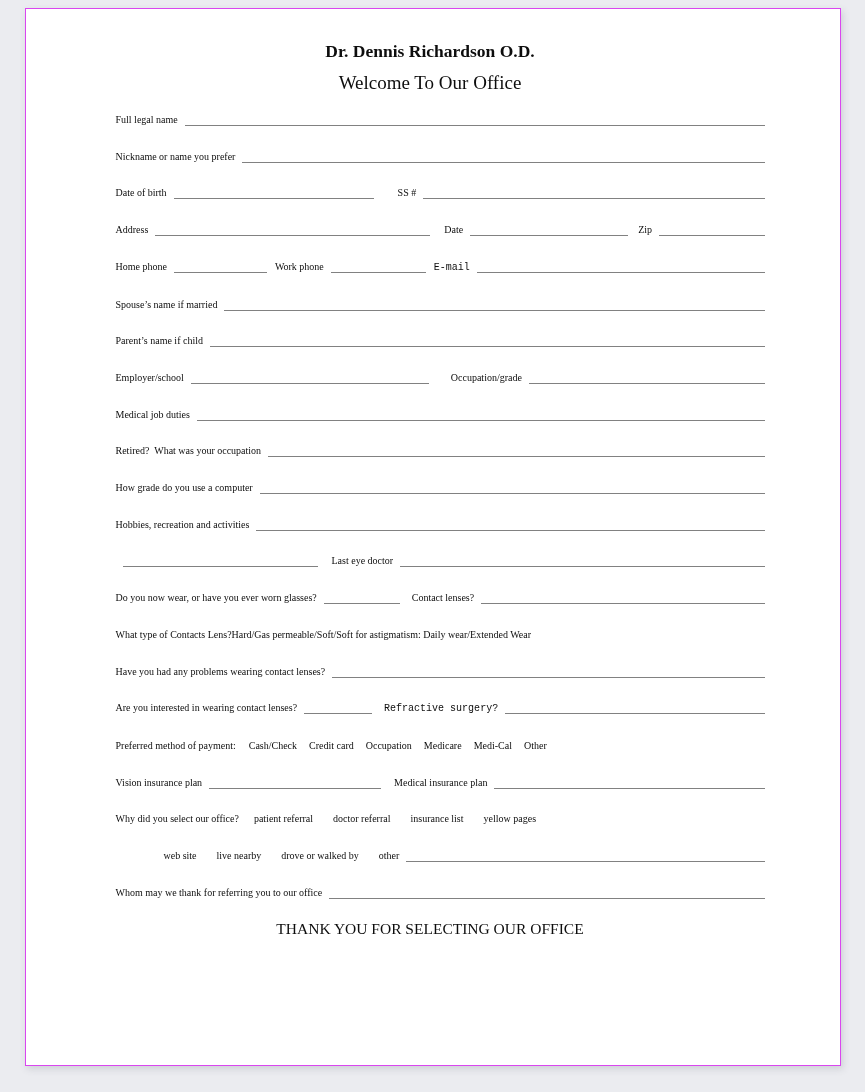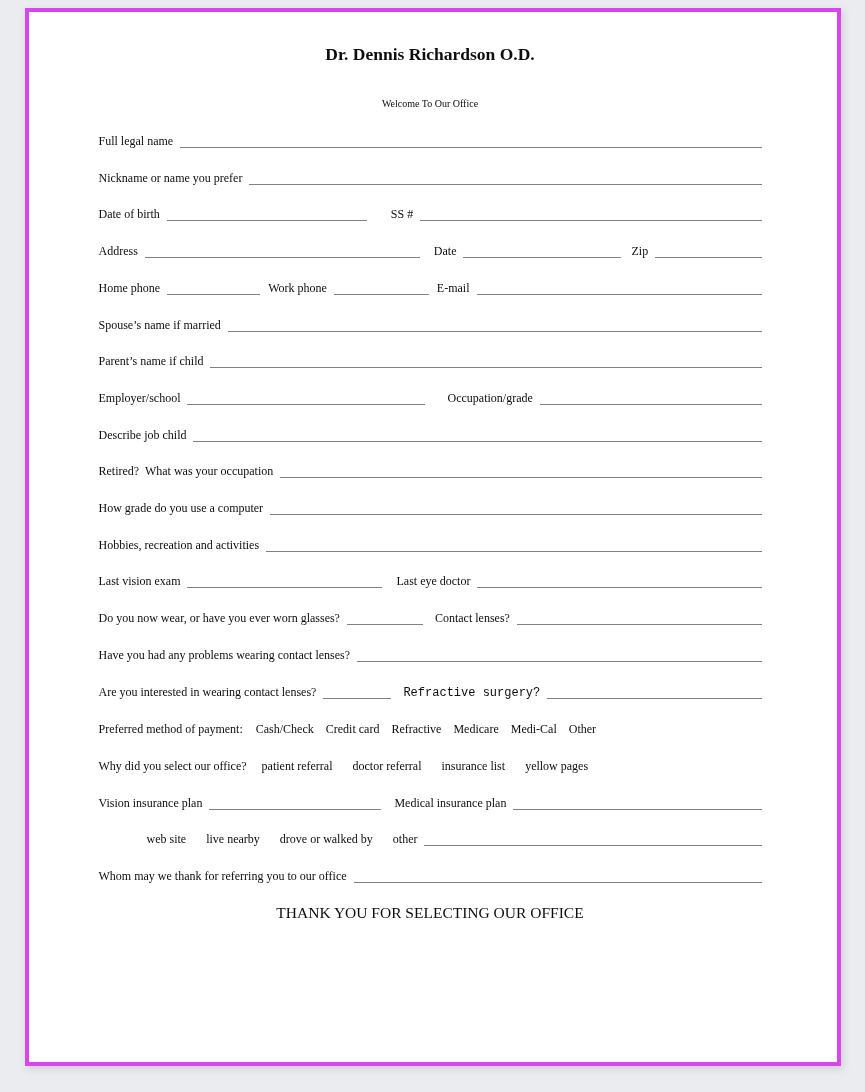--- a/index.html
+++ b/index.html
@@ -10,46 +10,47 @@
     color: #0d0d0d;
   }
   body { min-width: 865px; min-height: 1092px; }
 
   .page {
     width: 816px;
     height: 1058px;
     box-sizing: border-box;
     background: #ffffff;
     margin: 8px auto 26px;
-    border: 4px solid #d946ef;
+    border: 1px solid #d946ef;
     box-shadow: 2px 3px 7px rgba(80, 84, 100, 0.18);
     padding: 30px 75px 40px 70px;
     overflow: hidden;
   }
 
   .doc-title {
     text-align: center;
     font-size: 17.5px;
     font-weight: bold;
     line-height: 24px;
   }
   .doc-subtitle {
     text-align: center;
-    font-size: 10px;
+    font-size: 19px;
     line-height: 22px;
-    margin-top: 27px;
+    margin-top: 9px;
   }
 
   .rows { margin-top: 8px; }
 
   .row {
     display: flex;
     align-items: baseline;
-    font-size: 12px;
+    font-size: 10px;
     line-height: 36.7px;
+    margin-left: 20px;
   }
   .label, .option {
     flex: 0 0 auto;
     white-space: pre;
   }
   .option { margin-left: 12px; }
 
   .blank {
     flex: 0 0 auto;
     height: 0;
@@ -92,96 +93,98 @@
         <span class="label" style="margin-left: 14px;">Date</span>
         <span class="blank" style="width: 158px;"></span>
         <span class="label" style="margin-left: 10px;">Zip</span>
         <span class="blank grow"></span>
       </div>
       <div class="row">
         <span class="label">Home phone</span>
         <span class="blank" style="width: 93px;"></span>
         <span class="label" style="margin-left: 8px;">Work phone</span>
         <span class="blank" style="width: 95px;"></span>
-        <span class="label" style="margin-left: 8px;">E-mail</span>
+        <span class="label" style="margin-left: 8px; font-family: Liberation Mono, monospace;">E-mail</span>
         <span class="blank grow"></span>
       </div>
       <div class="row">
         <span class="label">Spouse’s name if married</span>
         <span class="blank grow"></span>
       </div>
       <div class="row">
         <span class="label">Parent’s name if child</span>
         <span class="blank grow"></span>
       </div>
       <div class="row">
         <span class="label">Employer/school</span>
         <span class="blank" style="width: 238px;"></span>
         <span class="label" style="margin-left: 22px;">Occupation/grade</span>
         <span class="blank grow"></span>
       </div>
       <div class="row">
-        <span class="label">Describe job child</span>
+        <span class="label">Medical job duties</span>
         <span class="blank grow"></span>
       </div>
       <div class="row">
         <span class="label">Retired?  What was your occupation</span>
         <span class="blank grow"></span>
       </div>
       <div class="row">
         <span class="label">How grade do you use a computer</span>
         <span class="blank grow"></span>
       </div>
       <div class="row">
         <span class="label">Hobbies, recreation and activities</span>
         <span class="blank grow"></span>
       </div>
       <div class="row">
-        <span class="label">Last vision exam</span>
         <span class="blank" style="width: 195px;"></span>
         <span class="label" style="margin-left: 14px;">Last eye doctor</span>
         <span class="blank grow"></span>
       </div>
       <div class="row">
         <span class="label">Do you now wear, or have you ever worn glasses?</span>
         <span class="blank" style="width: 76px;"></span>
         <span class="label" style="margin-left: 12px; text-align: center;">Contact lenses?</span>
         <span class="blank grow"></span>
+      </div>
+      <div class="row">
+        <span class="label">What type of Contacts Lens?Hard/Gas permeable/Soft/Soft for astigmatism: Daily wear/Extended Wear</span>
       </div>
       <div class="row">
         <span class="label">Have you had any problems wearing contact lenses?</span>
         <span class="blank grow"></span>
       </div>
       <div class="row">
         <span class="label">Are you interested in wearing contact lenses?</span>
         <span class="blank" style="width: 68px;"></span>
         <span class="label" style="margin-left: 12px; font-family: Liberation Mono, monospace;">Refractive surgery?</span>
         <span class="blank grow"></span>
       </div>
       <div class="row">
         <span class="label">Preferred method of payment:</span>
         <span class="option" style="margin-left: 13px;">Cash/Check</span>
         <span class="option">Credit card</span>
-        <span class="option">Refractive</span>
+        <span class="option">Occupation</span>
         <span class="option">Medicare</span>
         <span class="option">Medi-Cal</span>
         <span class="option">Other</span>
+      </div>
+      <div class="row">
+        <span class="label">Vision insurance plan</span>
+        <span class="blank" style="width: 172px;"></span>
+        <span class="label" style="margin-left: 13px;">Medical insurance plan</span>
+        <span class="blank grow"></span>
       </div>
       <div class="row">
         <span class="label">Why did you select our office?</span>
         <span class="option" style="margin-left: 15px;">patient referral</span>
         <span class="option" style="margin-left: 20px;">doctor referral</span>
         <span class="option" style="margin-left: 20px;">insurance list</span>
         <span class="option" style="margin-left: 20px;">yellow pages</span>
-      </div>
-      <div class="row">
-        <span class="label">Vision insurance plan</span>
-        <span class="blank" style="width: 172px;"></span>
-        <span class="label" style="margin-left: 13px;">Medical insurance plan</span>
-        <span class="blank grow"></span>
       </div>
       <div class="row" style="padding-left: 48px; justify-content: flex-end;">
         <span class="option" style="margin-left: 0px;">web site</span>
         <span class="option" style="margin-left: 20px;">live nearby</span>
         <span class="option" style="margin-left: 20px;">drove or walked by</span>
         <span class="label" style="margin-left: 20px;">other</span>
         <span class="blank grow"></span>
       </div>
       <div class="row">
         <span class="label">Whom may we thank for referring you to our office</span>

